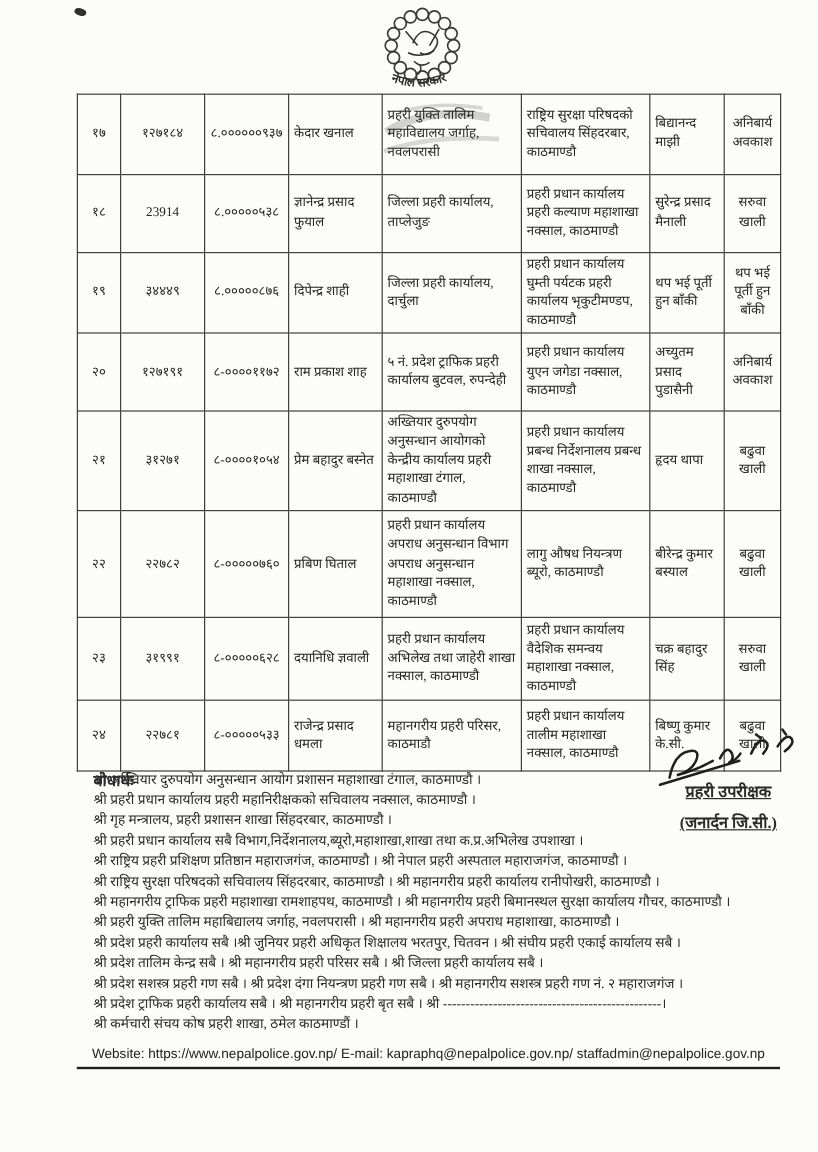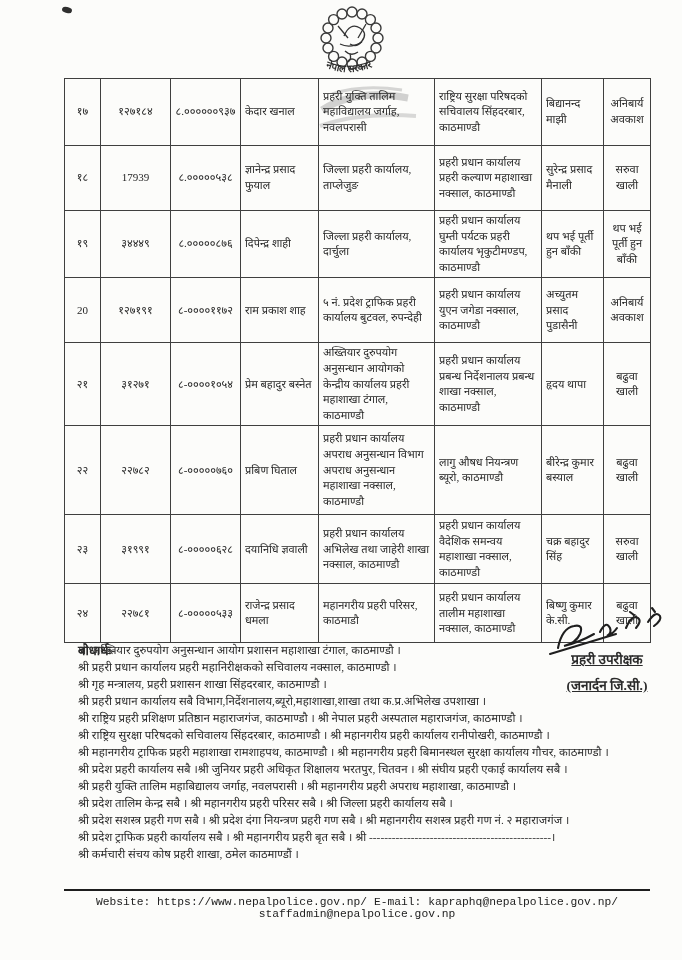--- a/index.html
+++ b/index.html
@@ -47,23 +47,23 @@
   }
   .bodh-list div{white-space:nowrap;overflow:hidden;}
   
   .sig{position:absolute;left:536px;top:604px;width:142px;text-align:center;text-decoration:underline;}
   .sig-squiggle{display:block;margin:0 auto -10px auto;}
   .sig-title{font-size:13.5px;font-weight:bold;}
   .sig-name{font-size:13.5px;font-weight:bold;margin-top:8px;}
   
   .foot-rule{position:absolute;left:64px;top:889px;width:586px;height:2px;background:#1d1d1d;}
   .foot-text{
-    position:absolute;left:44px;top:896px;width:626px;
+    position:absolute;left:44px;top:873px;width:626px;
     text-align:center;font-size:11.3px;color:#222;
-    font-family:Liberation Mono, monospace;
+    font-family:Liberation Sans, sans-serif;
   }
 </style>
 </head>
 <body>
 
 <div class="page">
 
   <div class="speck"></div>
 
   <svg class="emblem" viewBox="0 0 76 80">
@@ -122,40 +122,40 @@
         <td class="c">१२७१८४</td>
         <td class="c">८.००००००९३७</td>
         <td class="l">केदार खनाल</td>
         <td class="l fromcell">प्रहरी युक्ति तालिम महाविद्यालय जर्गाह, नवलपरासी</td>
         <td class="l">राष्ट्रिय सुरक्षा परिषदको सचिवालय सिंहदरबार, काठमाण्डौ</td>
         <td class="l">बिद्यानन्द माझी</td>
         <td class="c">अनिबार्य अवकाश</td>
       </tr>
       <tr class="r18">
         <td class="c">१८</td>
-        <td class="c">17939</td>
+        <td class="c">23914</td>
         <td class="c">८.०००००५३८</td>
         <td class="l">ज्ञानेन्द्र प्रसाद फुयाल</td>
         <td class="l">जिल्ला प्रहरी कार्यालय, ताप्लेजुङ</td>
         <td class="l">प्रहरी प्रधान कार्यालय प्रहरी कल्याण महाशाखा नक्साल, काठमाण्डौ</td>
         <td class="l">सुरेन्द्र प्रसाद मैनाली</td>
         <td class="c">सरुवा खाली</td>
       </tr>
       <tr class="r19">
         <td class="c">१९</td>
         <td class="c">३४४४९</td>
         <td class="c">८.०००००८७६</td>
         <td class="l">दिपेन्द्र शाही</td>
         <td class="l">जिल्ला प्रहरी कार्यालय, दार्चुला</td>
         <td class="l">प्रहरी प्रधान कार्यालय घुम्ती पर्यटक प्रहरी कार्यालय भृकुटीमण्डप, काठमाण्डौ</td>
         <td class="l">थप भई पूर्ती हुन बाँकी</td>
         <td class="c">थप भई पूर्ती हुन बाँकी</td>
       </tr>
       <tr class="r20">
-        <td class="c">20</td>
+        <td class="c">२०</td>
         <td class="c">१२७१९१</td>
         <td class="c">८-००००११७२</td>
         <td class="l">राम प्रकाश शाह</td>
         <td class="l">५ नं. प्रदेश ट्राफिक प्रहरी कार्यालय बुटवल, रुपन्देही</td>
         <td class="l">प्रहरी प्रधान कार्यालय युएन जगेडा नक्साल, काठमाण्डौ</td>
         <td class="l">अच्युतम प्रसाद पुडासैनी</td>
         <td class="c">अनिबार्य अवकाश</td>
       </tr>
       <tr class="r21">
         <td class="c">२१</td>
@@ -202,22 +202,22 @@
 
   <div class="bodh-head">बोधार्थः-</div>
   <div class="bodh-list">
     <div>श्री अख्तियार दुरुपयोग अनुसन्धान आयोग प्रशासन महाशाखा टंगाल, काठमाण्डौ ।</div>
     <div>श्री प्रहरी प्रधान कार्यालय प्रहरी महानिरीक्षकको सचिवालय नक्साल, काठमाण्डौ ।</div>
     <div>श्री गृह मन्त्रालय, प्रहरी प्रशासन शाखा सिंहदरबार, काठमाण्डौ ।</div>
     <div>श्री प्रहरी प्रधान कार्यालय सबै विभाग,निर्देशनालय,ब्यूरो,महाशाखा,शाखा तथा क.प्र.अभिलेख उपशाखा ।</div>
     <div>श्री राष्ट्रिय प्रहरी प्रशिक्षण प्रतिष्ठान महाराजगंज, काठमाण्डौ । श्री नेपाल प्रहरी अस्पताल महाराजगंज, काठमाण्डौ ।</div>
     <div>श्री राष्ट्रिय सुरक्षा परिषदको सचिवालय सिंहदरबार, काठमाण्डौ । श्री महानगरीय प्रहरी कार्यालय रानीपोखरी, काठमाण्डौ ।</div>
     <div>श्री महानगरीय ट्राफिक प्रहरी महाशाखा रामशाहपथ, काठमाण्डौ । श्री महानगरीय प्रहरी बिमानस्थल सुरक्षा कार्यालय गौचर, काठमाण्डौ ।</div>
+    <div>श्री प्रहरी युक्ति तालिम महाबिद्यालय जर्गाह, नवलपरासी । श्री महानगरीय प्रहरी अपराध महाशाखा, काठमाण्डौ ।</div>
     <div>श्री प्रदेश प्रहरी कार्यालय सबै ।श्री जुनियर प्रहरी अधिकृत शिक्षालय भरतपुर, चितवन । श्री संघीय प्रहरी एकाई कार्यालय सबै ।</div>
-    <div>श्री प्रहरी युक्ति तालिम महाबिद्यालय जर्गाह, नवलपरासी । श्री महानगरीय प्रहरी अपराध महाशाखा, काठमाण्डौ ।</div>
     <div>श्री प्रदेश तालिम केन्द्र सबै । श्री महानगरीय प्रहरी परिसर सबै । श्री  जिल्ला प्रहरी कार्यालय सबै ।</div>
     <div>श्री प्रदेश सशस्त्र प्रहरी गण सबै । श्री प्रदेश दंगा नियन्त्रण प्रहरी गण सबै । श्री महानगरीय सशस्त्र प्रहरी गण नं. २ महाराजगंज ।</div>
     <div>श्री प्रदेश ट्राफिक प्रहरी कार्यालय सबै । श्री महानगरीय प्रहरी बृत सबै । श्री ------------------------------------------------।</div>
     <div>श्री कर्मचारी संचय कोष प्रहरी शाखा, ठमेल काठमाण्डौं ।</div>
   </div>
 
   <div class="sig">
     <svg class="sig-squiggle" width="118" height="56" viewBox="0 0 118 56">
       <g stroke="#1f1f1f" stroke-width="2.1" fill="none" stroke-linecap="round">
         <path d="M10 44 q4 -20 16 -22 q10 -2 6 8 q-4 9 -16 12 q16 -4 30 -12"></path>

